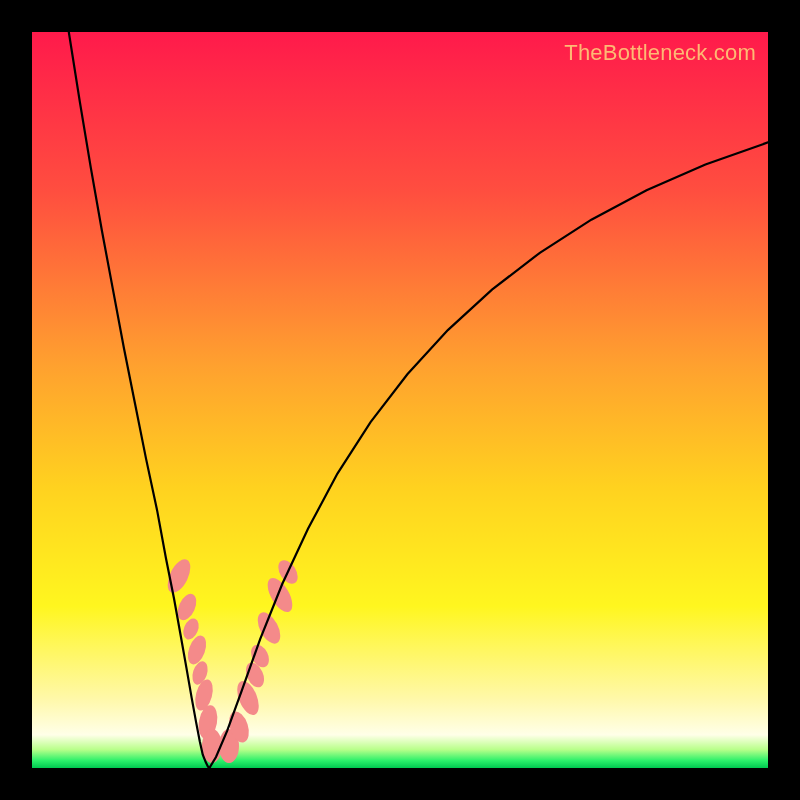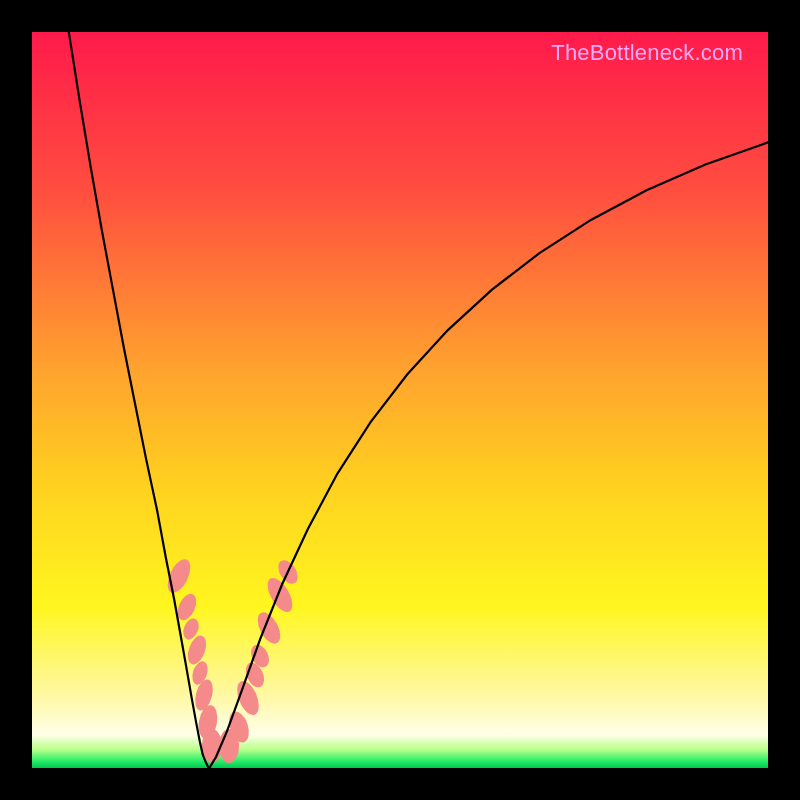--- a/index.html
+++ b/index.html
@@ -25,22 +25,22 @@
     height: 736px;
     overflow: hidden;
   }
   .gradient {
     position: absolute;
     top: 0; left: 0; width: 100%; height: 100%;
   }
   .watermark {
     position: absolute;
     top: 8px;
-    right: 25px;
-    color: #f0abfc;
+    right: 12px;
+    color: #fdba74;
     font-size: 22px;
     font-weight: 500;
     letter-spacing: 0.2px;
     user-select: none;
   }
   svg.curve {
     position: absolute;
     top: 0; left: 0;
     width: 100%; height: 100%;
   }

